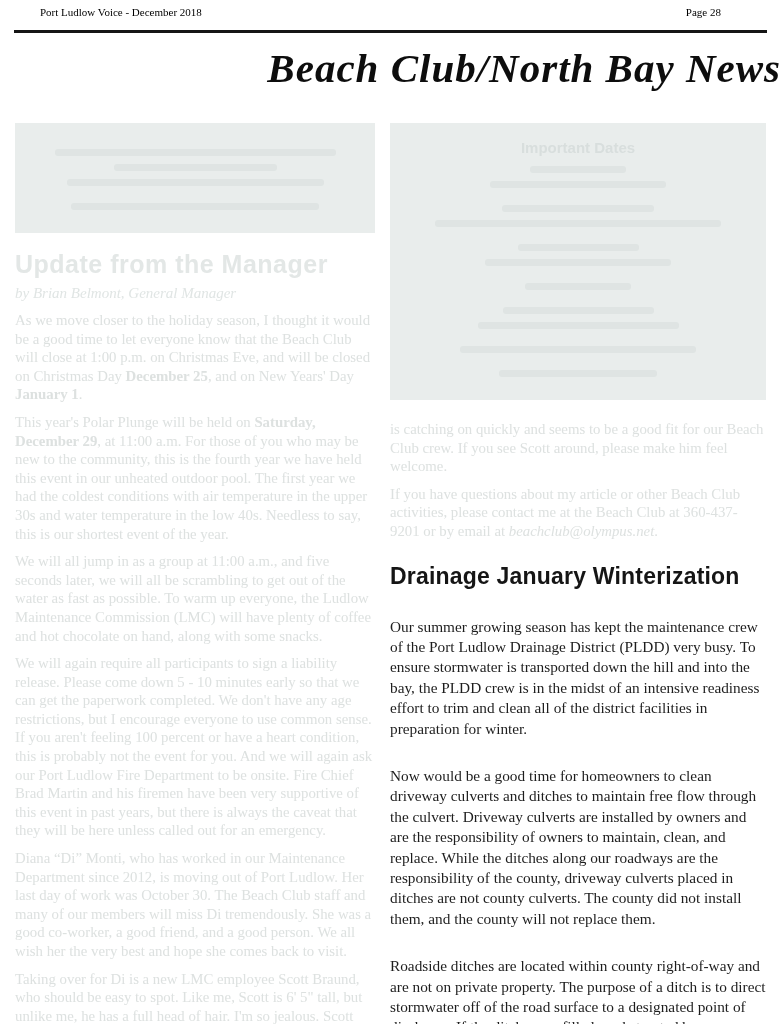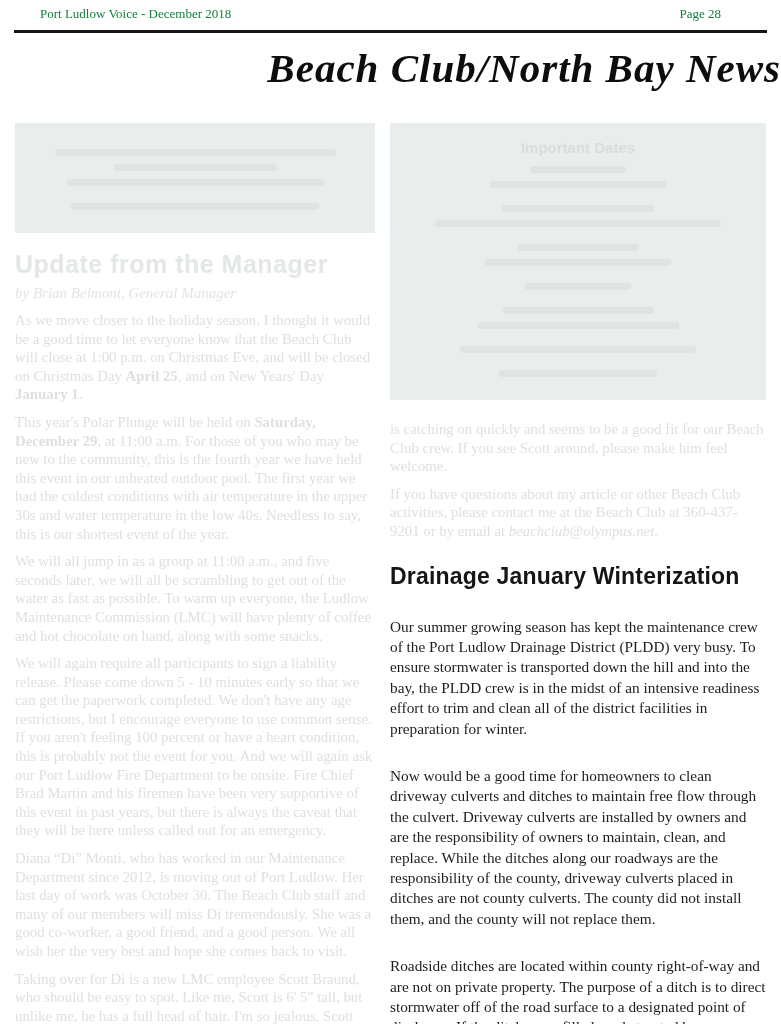--- a/index.html
+++ b/index.html
@@ -8,21 +8,21 @@
     width:781px;height:1024px;
     background:#ffffff;
     font-family:"Liberation Serif", serif;
     color:#1d1d1d;
     overflow:hidden;
   }
   
   .hdr{
     position:absolute;top:6px;left:15px;right:15px;
     display:flex;justify-content:space-between;
-    font-size:13px;color:#15803d;
+    font-size:11px;color:#000000;
   }
   .hdr .hl{padding-left:25px;}
   .hdr .hr{padding-right:45px;}
   .rule{
     position:absolute;top:30px;left:14px;right:14px;
     height:3px;background:#151515;
   }
   .page-title{
     position:absolute;top:44px;left:0;right:0;
     text-align:right;
@@ -104,21 +104,21 @@
         <div class="faint-line" style="width:281px"></div>
         <div class="faint-line" style="width:163px"></div>
         <div class="faint-line" style="width:257px"></div>
         <div class="gap"></div>
         <div class="faint-line" style="width:248px"></div>
       </div>
 
       <div class="faded-h2">Update from the Manager</div>
       <div class="byline">by Brian Belmont, General Manager</div>
 
-      <p class="p-faded"><span>As we move closer to the holiday season, I thought it would be a good time to let everyone know that the Beach Club will close at 1:00 p.m. on Christmas Eve, and will be closed on Christmas Day </span><span style="font-weight: bold;">April 25</span><span>, and on New Years' Day </span><span style="font-weight: bold;">January 1</span><span>.</span></p>
+      <p class="p-faded"><span>As we move closer to the holiday season, I thought it would be a good time to let everyone know that the Beach Club will close at 1:00 p.m. on Christmas Eve, and will be closed on Christmas Day </span><span style="font-weight: bold;">December 25</span><span>, and on New Years' Day </span><span style="font-weight: bold;">January 1</span><span>.</span></p>
       <p class="p-faded"><span>This year's Polar Plunge will be held on </span><span style="font-weight: bold;">Saturday, December 29</span><span>, at 11:00 a.m. For those of you  who may be new to the community, this is the fourth year we have held this event in our unheated outdoor pool. The first year we had the coldest conditions with air temperature in the upper 30s and water temperature in the low 40s. Needless to say, this is our shortest event of the year.</span></p>
       <p class="p-faded"><span>We will all jump in as a group at 11:00 a.m., and five seconds later, we will all be scrambling to get out of the water as fast as possible. To warm up everyone, the Ludlow Maintenance Commission (LMC) will have plenty of coffee and hot chocolate on hand, along with some snacks.</span></p>
       <p class="p-faded"><span>We will again require all participants to sign a liability release. Please come down 5 - 10 minutes early so that we can get the paperwork completed. We don't have any age restrictions, but I encourage everyone to use common sense. If you aren't feeling 100 percent or have a heart condition, this is probably not the event for you. And we will again ask our Port Ludlow Fire Department to be onsite. Fire Chief Brad Martin and his firemen have been very supportive of this event in past years, but there is always the caveat that they will be here unless called out for an emergency.</span></p>
       <p class="p-faded"><span>Diana “Di” Monti, who has worked in our Maintenance Department since 2012, is moving out of Port Ludlow. Her last day of work was October 30. The Beach Club staff and many of our members will miss Di tremendously.  She was a good co-worker, a good friend, and a good person. We all wish  her the very best and hope she comes back to visit.</span></p>
       <p class="p-faded"><span>Taking over for Di is a new LMC employee Scott Braund, who should be easy to spot. Like me, Scott is 6' 5" tall, but unlike me, he has a full head of hair. I'm so jealous. Scott</span></p>
     </div>
 
     <div class="col-r">
 
       <div class="fadebox box-r">

